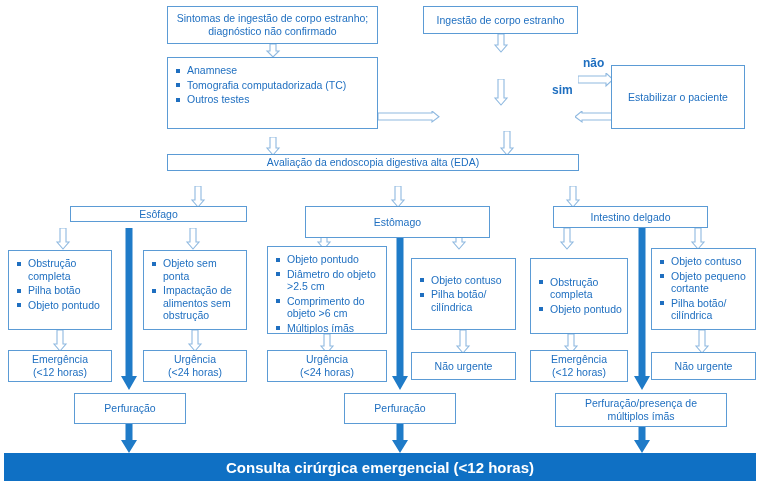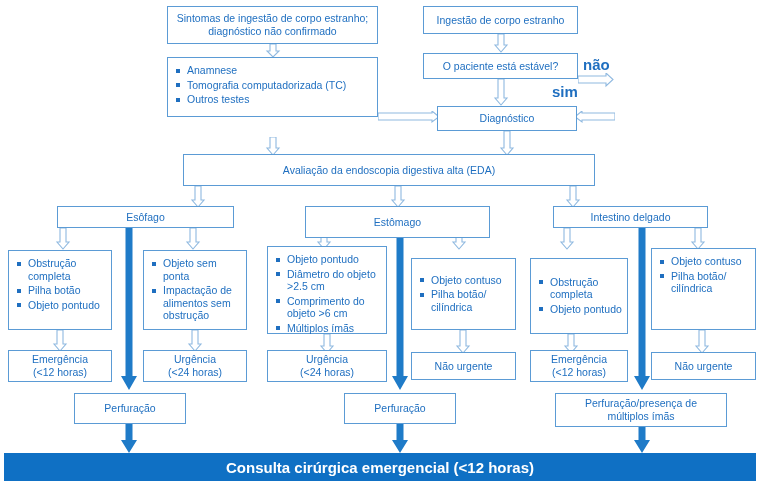--- a/index.html
+++ b/index.html
@@ -76,21 +76,21 @@
   }
   .harrow svg { display: block; }
   
   .solid-arrow {
     position: absolute;
     z-index: 3;
   }
   .solid-arrow svg { display: block; }
   .edgelabel {
     position: absolute;
-    font-size: 15px;
+    font-size: 12px;
     font-weight: bold;
     color: #1F6FC0;
     z-index: 6;
     white-space: nowrap;
   }
   .two-line { white-space: pre-line; }
 </style>
 </head>
 <body>
 
@@ -106,46 +106,45 @@
       <polygon points="5,0 11,0 11,7 14,7 8,13 2,7 5,7" fill="#ffffff" stroke="#8FB9E0" stroke-width="1.1"></polygon>
     </svg>
   </div>
 
   <div class="harrow" style="left:493px; top:34px; width:16px; height:19px;">
     <svg width="16" height="19" viewBox="0 0 16 19">
       <polygon points="5,0 11,0 11,11 14,11 8,18 2,11 5,11" fill="#ffffff" stroke="#8FB9E0" stroke-width="1.1"></polygon>
     </svg>
   </div>
 
-  <div class="box listbox" style="left:167px; top:57px; width:211px; height:60px;">
+  <div class="box listbox" style="left:167px; top:57px; width:211px; height:72px;">
     <ul>
       <li>Anamnese</li>
       <li>Tomografia computadorizada (TC)</li>
       <li>Outros testes</li>
     </ul>
   </div>
 
-  <div class="box" style="left:423px; top:53px; width:155px; height:26px;">O paciente está estável?</div>
-
+
+  <div class="box" style="left:611px; top:65px; width:134px; height:64px;">Estabilizar o paciente</div>
 
   <div class="harrow" style="left:578px; top:73px; width:36px; height:16px;">
     <svg width="36" height="16" viewBox="0 0 36 16">
       <polygon points="0,3 28,3 28,0 35,6.5 28,13 28,10 0,10" fill="#ffffff" stroke="#8FB9E0" stroke-width="1.1"></polygon>
     </svg>
   </div>
   <div class="edgelabel" style="left:583px; top:56px;">não</div>
 
   <div class="harrow" style="left:493px; top:79px; width:16px; height:27px;">
     <svg width="16" height="27" viewBox="0 0 16 27">
       <polygon points="5,0 11,0 11,19 14,19 8,26 2,19 5,19" fill="#ffffff" stroke="#8FB9E0" stroke-width="1.1"></polygon>
     </svg>
   </div>
   <div class="edgelabel" style="left:509px; top:83px;margin-left:43px;">sim</div>
 
-  <div class="box" style="left:437px; top:106px; width:140px; height:25px;">Diagnóstico</div>
 
   <div class="harrow" style="left:378px; top:111px; width:62px; height:14px;">
     <svg width="62" height="14" viewBox="0 0 62 14">
       <polygon points="0,2 54,2 54,0 61,5.8 54,11 54,9 0,9" fill="#ffffff" stroke="#8FB9E0" stroke-width="1.1"></polygon>
     </svg>
   </div>
 
   <div class="harrow" style="left:575px; top:111px; width:40px; height:14px;">
     <svg width="40" height="14" viewBox="0 0 40 14">
       <polygon points="40,2 7,2 7,0 0,5.8 7,11 7,9 40,9" fill="#ffffff" stroke="#8FB9E0" stroke-width="1.1"></polygon>
@@ -157,39 +156,39 @@
       <polygon points="5,0 11,0 11,11 14,11 8,18 2,11 5,11" fill="#ffffff" stroke="#8FB9E0" stroke-width="1.1"></polygon>
     </svg>
   </div>
 
   <div class="harrow" style="left:499px; top:131px; width:16px; height:25px;">
     <svg width="16" height="25" viewBox="0 0 16 25">
       <polygon points="5,0 11,0 11,17 14,17 8,24 2,17 5,17" fill="#ffffff" stroke="#8FB9E0" stroke-width="1.1"></polygon>
     </svg>
   </div>
 
-  <div class="box" style="left:167px; top:154px; width:412px; height:32px;margin-left:16px;">Avaliação da endoscopia digestiva alta (EDA)</div>
+  <div class="box" style="left:167px; top:154px; width:412px; height:17px;">Avaliação da endoscopia digestiva alta (EDA)</div>
 
   <div class="harrow" style="left:190px; top:186px; width:16px; height:22px;">
     <svg width="16" height="22" viewBox="0 0 16 22">
       <polygon points="5,0 11,0 11,14 14,14 8,21 2,14 5,14" fill="#ffffff" stroke="#8FB9E0" stroke-width="1.1"></polygon>
     </svg>
   </div>
   <div class="harrow" style="left:390px; top:186px; width:16px; height:22px;">
     <svg width="16" height="22" viewBox="0 0 16 22">
       <polygon points="5,0 11,0 11,14 14,14 8,21 2,14 5,14" fill="#ffffff" stroke="#8FB9E0" stroke-width="1.1"></polygon>
     </svg>
   </div>
   <div class="harrow" style="left:565px; top:186px; width:16px; height:22px;">
     <svg width="16" height="22" viewBox="0 0 16 22">
       <polygon points="5,0 11,0 11,14 14,14 8,21 2,14 5,14" fill="#ffffff" stroke="#8FB9E0" stroke-width="1.1"></polygon>
     </svg>
   </div>
 
-  <div class="box" style="left:57px; top:206px; width:177px; height:22px;">Esôfago</div>
+  <div class="box" style="left:70px; top:206px; width:177px; height:16px;">Esôfago</div>
   <div class="box" style="left:305px; top:206px; width:185px; height:32px;text-align:right;">Estômago</div>
   <div class="box" style="left:553px; top:206px; width:155px; height:22px;">Intestino delgado</div>
 
   <div class="solid-arrow" style="left:120px; top:228px; width:18px; height:163px;">
     <svg width="18" height="163" viewBox="0 0 18 163">
       <polygon points="5.5,0 12.5,0 12.5,148 17,148 9,162 1,148 5.5,148" fill="#1F7BC8"></polygon>
     </svg>
   </div>
   <div class="solid-arrow" style="left:391px; top:228px; width:18px; height:163px;">
     <svg width="18" height="163" viewBox="0 0 18 163">
@@ -267,20 +266,21 @@
   <div class="box listbox" style="left:530px; top:258px; width:98px; height:76px; display:flex; align-items:center;">
     <ul style="width:100%;">
       <li>Obstrução completa</li>
       <li>Objeto pontudo</li>
     </ul>
   </div>
 
   <div class="box listbox" style="left:651px; top:248px; width:105px; height:82px;">
     <ul>
       <li>Objeto contuso</li>
+      <li>Objeto pequeno cortante</li>
       <li>Pilha botão/ cilíndrica</li>
     </ul>
   </div>
 
   <div class="harrow" style="left:52px; top:330px; width:16px; height:22px;">
     <svg width="16" height="22" viewBox="0 0 16 22">
       <polygon points="5,0 11,0 11,14 14,14 8,21 2,14 5,14" fill="#ffffff" stroke="#8FB9E0" stroke-width="1.1"></polygon>
     </svg>
   </div>
   <div class="harrow" style="left:187px; top:330px; width:16px; height:22px;">

